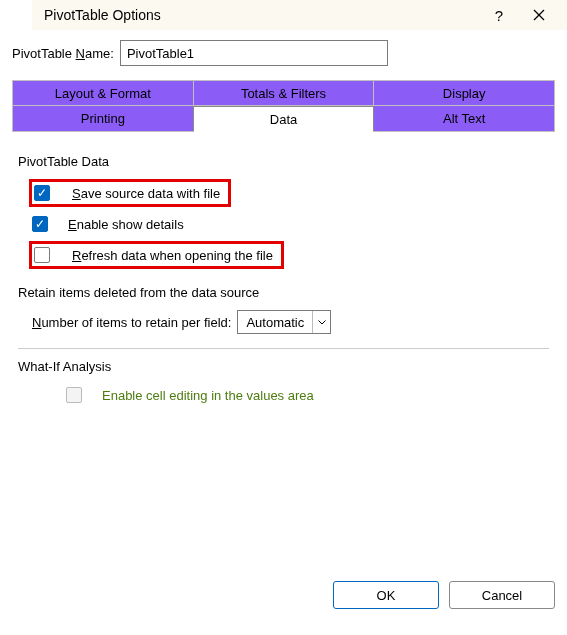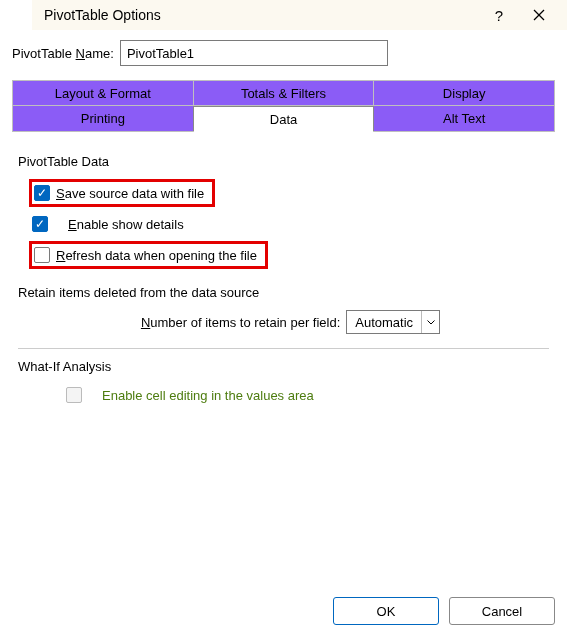--- a/index.html
+++ b/index.html
@@ -122,29 +122,28 @@
     color: #fff;
   }
   .chk-row.disabled { color: #4d7c0f; margin-left: 48px; }
   .chk-row.disabled .chk { border-color: #bbb; background: #f4f4f4; }
   .hl {
     border: 3px solid #e30000;
     display: inline-flex;
     align-items: center;
     padding: 2px 8px 2px 2px;
     margin-left: 11px;
-    gap: 6px;
+    gap: 22px;
     height: 28px;
   }
   .retain-row {
     display: flex;
     align-items: center;
     gap: 6px;
     margin: 6px 0 6px 14px;
-    justify-content: center;
   }
   .select-wrap {
     display: flex;
     align-items: center;
     border: 1px solid #7a7a7a;
     height: 24px;
     background: #fff;
   }
   .select-wrap .sel-val {
     padding: 0 8px;
@@ -160,21 +159,21 @@
     justify-content: center;
     font-size: 9px;
   }
   hr.sep {
     border: none;
     border-top: 1px solid #ccc;
     margin: 14px 0 10px 0;
   }
   .footer {
     position: absolute;
-    bottom: 10px;
+    bottom: 26px;
     right: 12px;
     display: flex;
     gap: 10px;
   }
   .btn {
     width: 106px;
     height: 28px;
     border: 1px solid #888;
     background: #fff;
     font-family: inherit;

